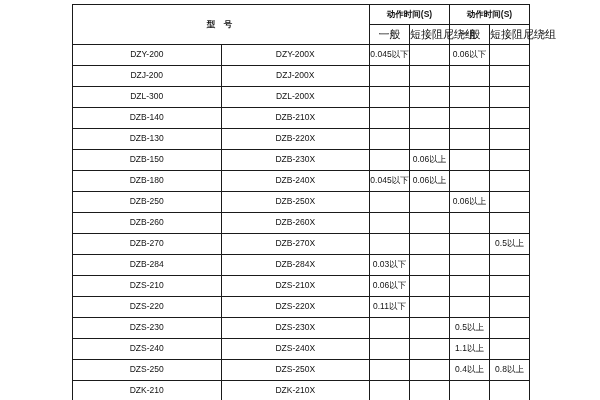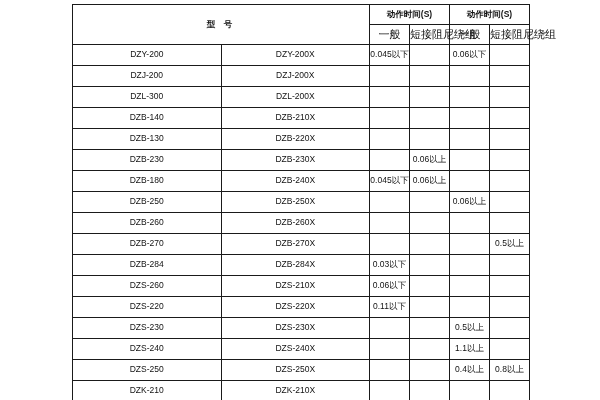--- a/index.html
+++ b/index.html
@@ -113,21 +113,21 @@
         </tr>
         <tr>
           <td class="model">DZB-130</td>
           <td class="model">DZB-220X</td>
           <td class="val"></td>
           <td class="val"></td>
           <td class="val"></td>
           <td class="val"></td>
         </tr>
         <tr>
-          <td class="model">DZB-230</td>
+          <td class="model">DZB-150</td>
           <td class="model">DZB-230X</td>
           <td class="val"></td>
           <td class="val">0.06以上</td>
           <td class="val"></td>
           <td class="val"></td>
         </tr>
         <tr>
           <td class="model">DZB-180</td>
           <td class="model">DZB-240X</td>
           <td class="val">0.045以下</td>
@@ -161,21 +161,21 @@
         </tr>
         <tr>
           <td class="model">DZB-284</td>
           <td class="model">DZB-284X</td>
           <td class="val">0.03以下</td>
           <td class="val"></td>
           <td class="val"></td>
           <td class="val"></td>
         </tr>
         <tr>
-          <td class="model">DZS-260</td>
+          <td class="model">DZS-210</td>
           <td class="model">DZS-210X</td>
           <td class="val">0.06以下</td>
           <td class="val"></td>
           <td class="val"></td>
           <td class="val"></td>
         </tr>
         <tr>
           <td class="model">DZS-220</td>
           <td class="model">DZS-220X</td>
           <td class="val">0.11以下</td>

